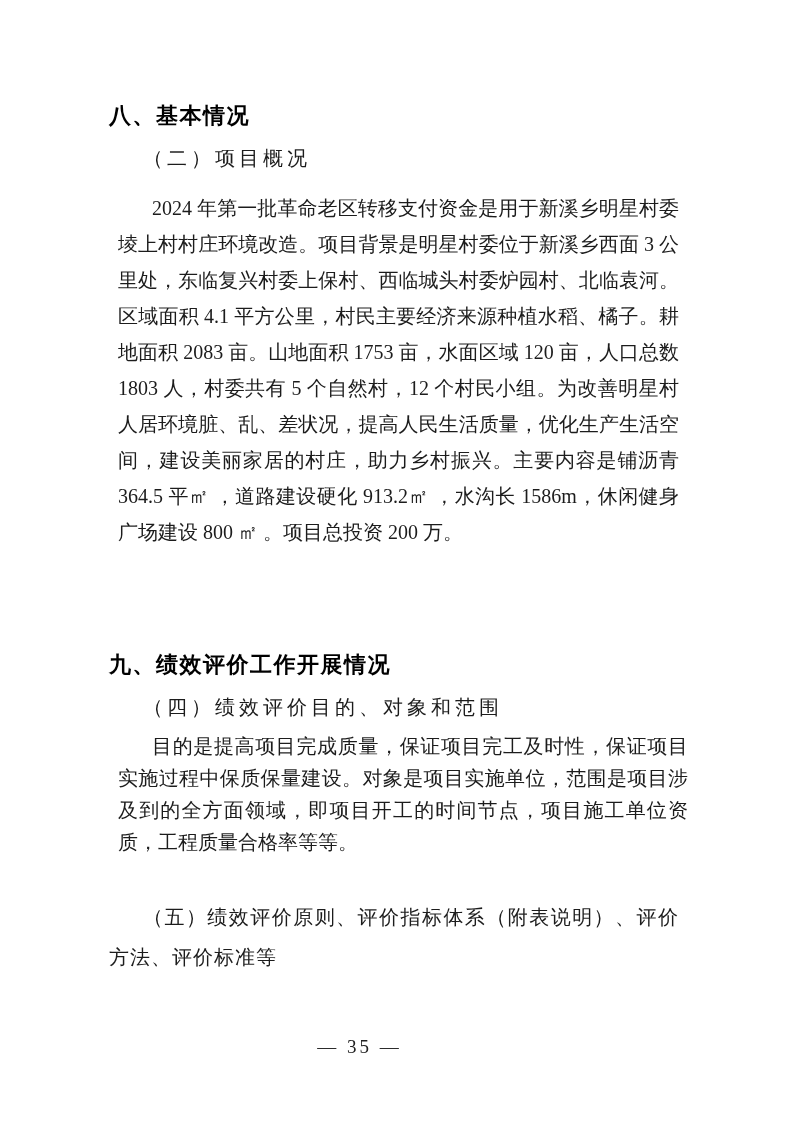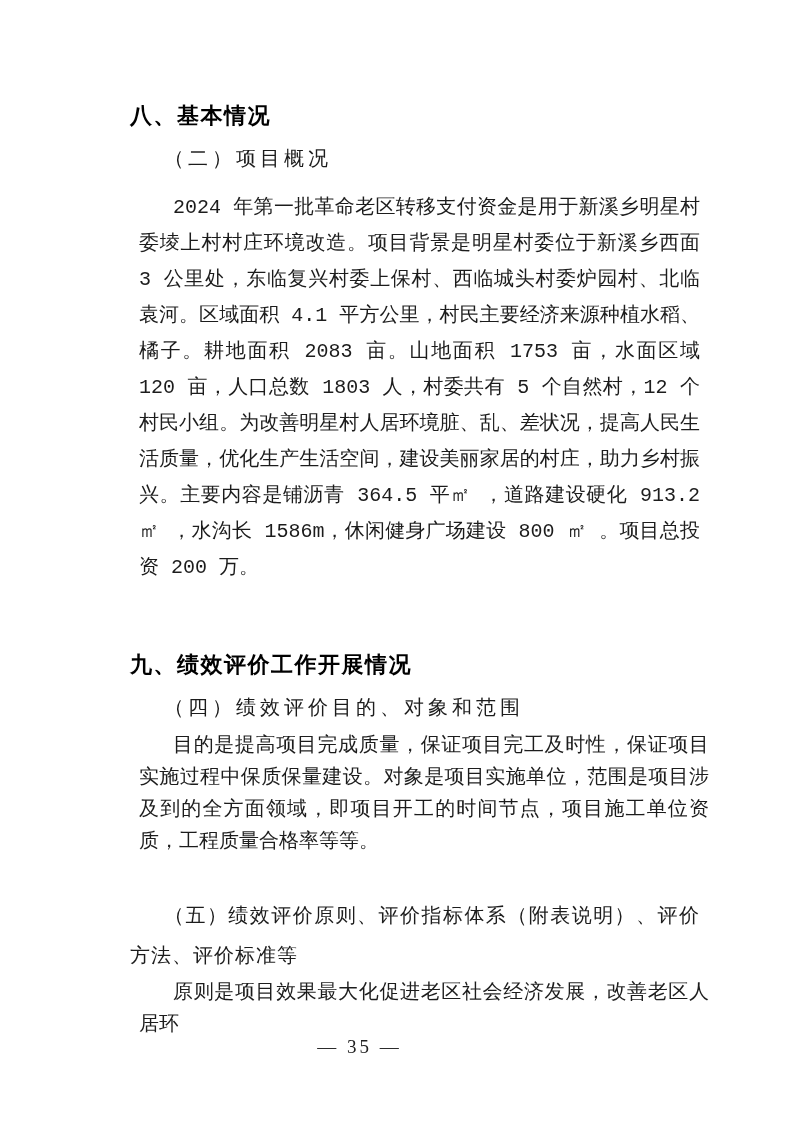--- a/index.html
+++ b/index.html
@@ -5,22 +5,22 @@
   html, body { margin: 0; padding: 0; }
   body {
     width: 793px; height: 1122px;
     background: #ffffff;
     position: relative;
     font-family: "Liberation Serif", "DejaVu Serif", serif;
     color: #1c1c1c;
     overflow: hidden;
   }
   .page { position: absolute; inset: 0; background: #ffffff; }
-  .abs { position: absolute; left: 130px; width: 570px; }
-  h1, h2, p { margin: 0; padding: 0; font-weight: normal; font-family: Liberation Mono, monospace; }
+  .abs { position: absolute; left: 109px; width: 570px; }
+  h1, h2, p { margin: 0; padding: 0; font-weight: normal; }
   .sec-heading {
     font-family: "Liberation Sans", "DejaVu Sans", sans-serif;
     font-weight: 700;
     font-size: 22px;
     letter-spacing: 1.5px;
     color: #000000;
     white-space: nowrap;
   }
   .sub-heading {
     font-size: 20px;
@@ -68,19 +68,18 @@
   </div>
 
   <h1 class="abs sec-heading" style="top:650px">九、绩效评价工作开展情况</h1>
 
   <h2 class="abs sub-heading" style="top:694px">（四）绩效评价目的、对象和范围</h2>
 
   <p class="abs body-para lh40" style="top:730px">目的是提高项目完成质量，保证项目完工及时性，保证项目实施过程中保质保量建设。对象是项目实施单位，范围是项目涉及到的全方面领域，即项目开工的时间节点，项目施工单位资质，工程质量合格率等等。</p>
 
   <h2 class="abs sub-heading-wrap" style="top:897px">（五）绩效评价原则、评价指标体系（附表说明）、评价方法、评价标准等</h2>
 
-  <p class="abs body-para lh40" style="top:977px">原则是项目效果最大化促进老区社会经济发展，改善老区人居环</p>
 
   <div class="footer">
     <span>— 35 —</span>
   </div>
 
 </div>
 
 </body></html>

